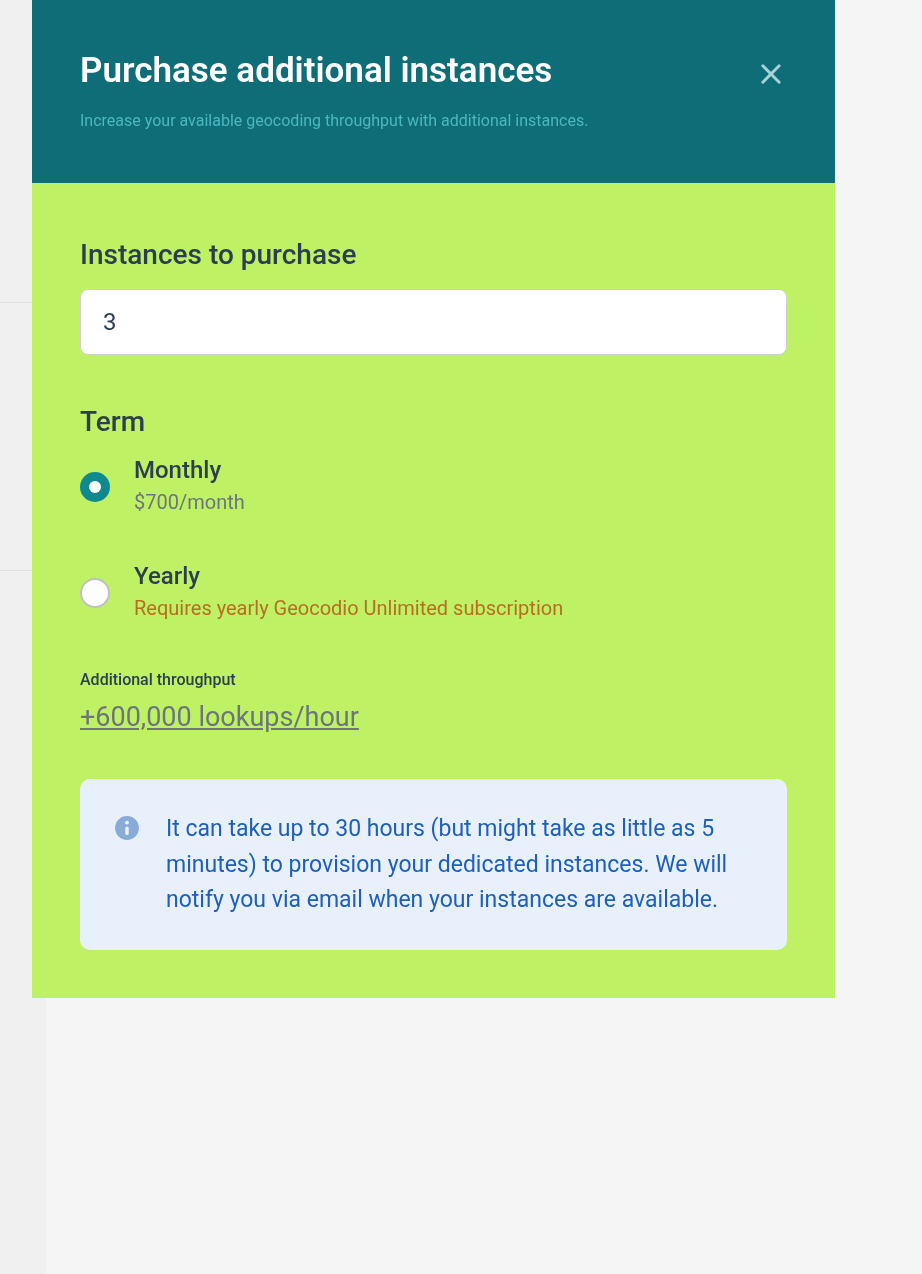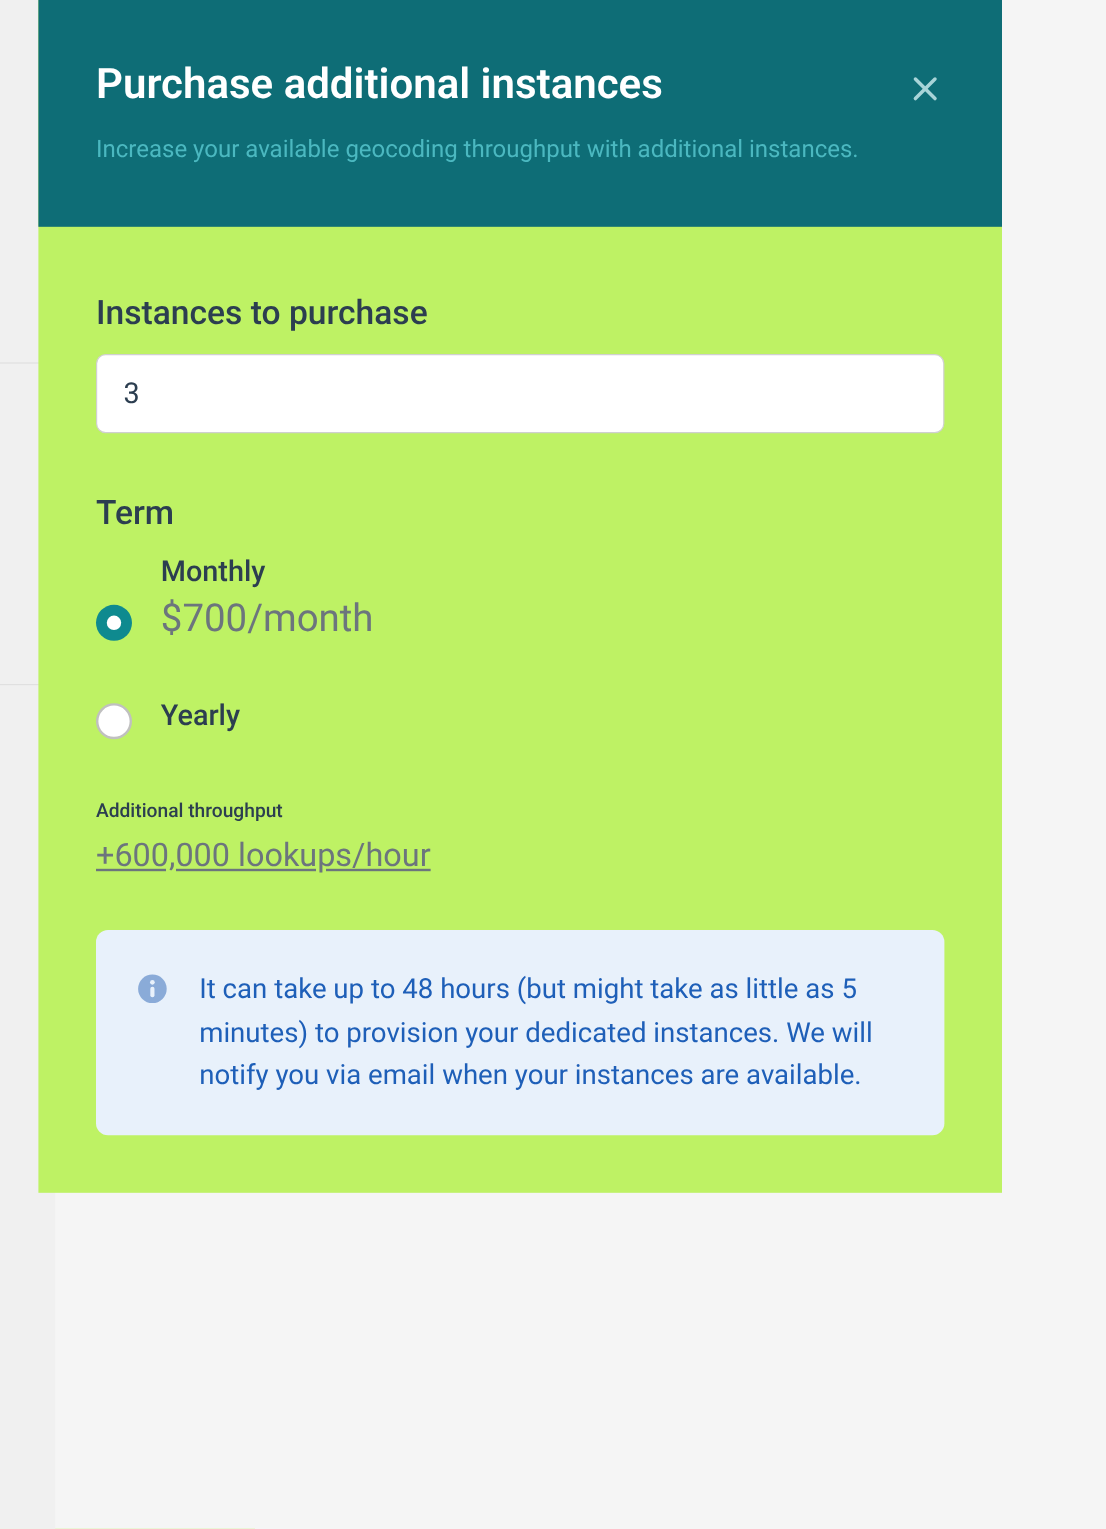--- a/index.html
+++ b/index.html
@@ -51,21 +51,21 @@
       position: relative;
     }
     .modal-title {
       color: #ffffff;
       font-size: 35px;
       font-weight: 600;
       margin-bottom: 18px;
     }
     .modal-subtitle {
       color: #4bb8c0;
-      font-size: 20px;
+      font-size: 16px;
       line-height: 1.5;
       max-width: 740px;
     }
     .close-btn {
       position: absolute;
       top: 58px;
       right: 48px;
       width: 32px;
       height: 32px;
       cursor: pointer;
@@ -100,21 +100,21 @@
       border: 1px solid #d0d0d0;
       border-radius: 8px;
       background: #ffffff;
       font-family: inherit;
     }
     .radio-group {
       margin-top: 8px;
     }
     .radio-option {
       display: flex;
-      align-items: flex-end;
+      align-items: center;
       margin-bottom: 48px;
       cursor: pointer;
       margin-top: 17px;
     }
     .radio-circle {
       width: 30px;
       height: 30px;
       border-radius: 50%;
       margin-right: 24px;
       margin-top: 3px;
@@ -143,21 +143,21 @@
     .radio-content {
       flex: 1;
     }
     .radio-label {
       font-size: 24px;
       color: #2c3e50;
       font-weight: 500;
       margin-bottom: 6px;
     }
     .radio-sublabel {
-      font-size: 32px;
+      font-size: 20px;
       color: #6c757d;
     }
     .radio-sublabel.warning {
       color: #b86e1f;
     }
     .summary-item {
       margin-bottom: 46px;
     }
     .summary-label {
       font-size: 16px;
@@ -223,36 +223,37 @@
           <div class="radio-circle selected"></div>
           <div class="radio-content">
             <div class="radio-label">Monthly</div>
             <div class="radio-sublabel">$700/month</div>
           </div>
         </div>
         <div class="radio-option">
           <div class="radio-circle unselected"></div>
           <div class="radio-content">
             <div class="radio-label">Yearly</div>
+            <div class="radio-sublabel warning">Requires yearly Geocodio Unlimited subscription</div>
           </div>
         </div>
       </div>
     </div>
 
     <div class="summary-item">
       <div class="summary-label">Additional throughput</div>
       <div class="summary-value">+600,000 lookups/hour</div>
     </div>
 
     <div class="summary-item">
     </div>
 
     <div class="info-box">
       <svg class="info-icon" viewBox="0 0 24 24">
         <circle cx="12" cy="12" r="11" fill="#8aabd8"></circle>
         <circle cx="12" cy="7" r="1.8" fill="#e8f1fb"></circle>
         <rect x="10.4" y="10.5" width="3.2" height="8" rx="1.5" fill="#e8f1fb"></rect>
       </svg>
-      <div class="info-text">It can take up to 48 hours (but might take as little as 5 minutes) to provision your dedicated instances. We will notify you via email when your instances are available.</div>
+      <div class="info-text">It can take up to 30 hours (but might take as little as 5 minutes) to provision your dedicated instances. We will notify you via email when your instances are available.</div>
     </div>
 
   </div>
 </div>
 
 </body></html>

